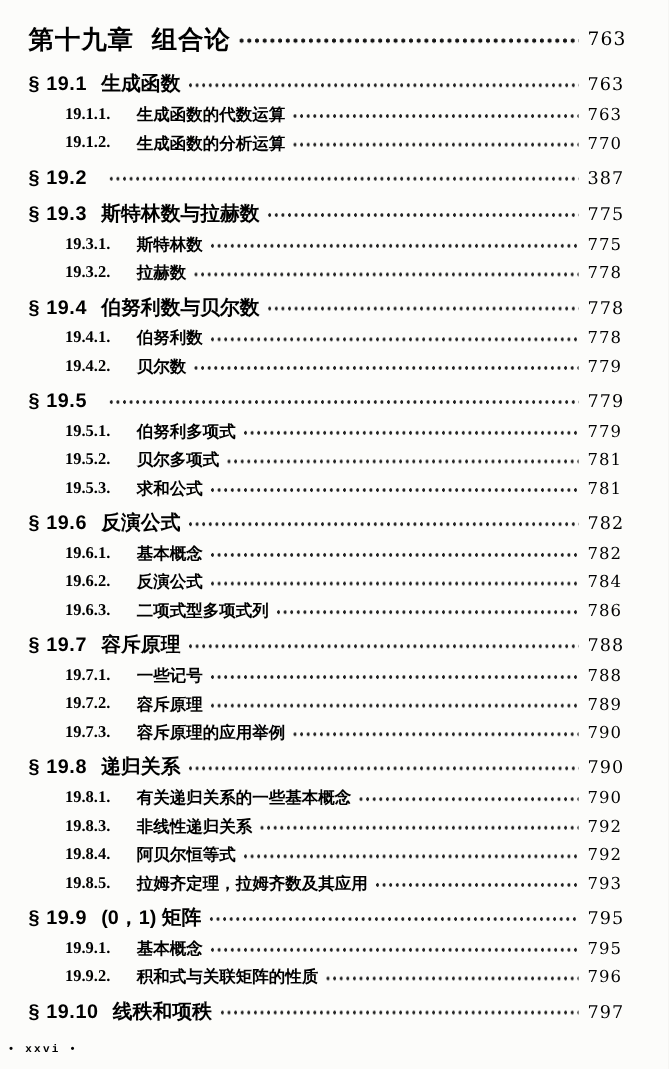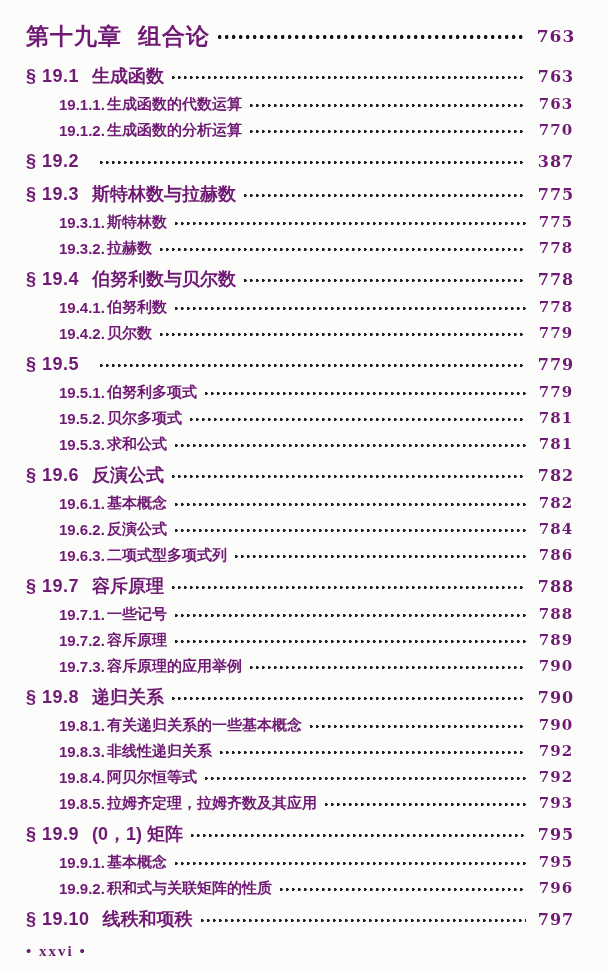--- a/index.html
+++ b/index.html
@@ -6,21 +6,21 @@
     margin: 0;
     padding: 0;
     background: #e9e9e7;
   }
   .page {
     position: relative;
     width: 608px;
     height: 972px;
     box-sizing: border-box;
     background: #fcfcfa;
-    color: #701a75;
+    color: #000000;
     padding: 14px 30px 0 26px;
     overflow: hidden;
     font-family: "Liberation Sans", "DejaVu Sans", sans-serif;
   }
   .row {
     display: flex;
     align-items: center;
     white-space: nowrap;
   }
   
@@ -39,55 +39,55 @@
     font-weight: 700;
   }
   .row.section .e-num { margin-right: 13px; letter-spacing: 0.5px; }
   
   .row.sub {
     height: 26px;
     font-size: 15px;
     font-weight: 700;
     padding-left: 33px;
   }
-  .row.sub .e-num { margin-right: 2px; font-family: Liberation Sans, sans-serif; }
+  .row.sub .e-num { margin-right: 24px; font-family: Liberation Serif, serif; }
   
   .leader {
     flex: 1 1 auto;
     min-width: 16px;
     height: 9px;
     margin: 2px 8px 0 7px;
     background-image: radial-gradient(circle at 2.2px 4.5px, #222 1.35px, rgba(0,0,0,0) 1.7px);
     background-size: 6px 9px;
     background-repeat: repeat-x;
   }
   .row.chapter .leader {
     background-image: radial-gradient(circle at 2.6px 5px, #141414 1.7px, rgba(0,0,0,0) 2.1px);
     background-size: 7px 10px;
     height: 10px;
   }
   
   .pnum {
     flex: 0 0 44px;
-    text-align: center;
+    text-align: left;
     font-family: "DejaVu Serif", "Liberation Serif", serif;
-    font-weight: 700;
+    font-weight: 400;
     font-size: 16px;
     letter-spacing: 1px;
   }
   .row.chapter .pnum { font-size: 17px; }
   .row.sub .pnum { font-size: 15px; }
   
   .footer {
     position: absolute;
-    left: 26px;
+    left: 7px;
     bottom: 12px;
-    font-size: 15px;
-    font-weight: 700;
-    font-family: Liberation Serif, serif;
+    font-size: 10px;
+    font-weight: 700;
+    font-family: Liberation Mono, monospace;
     letter-spacing: 2px;
   }
 </style>
 </head>
 <body>
 
 <div class="page">
 
   <div class="row chapter">
     <span class="c-num">第十九章</span>

